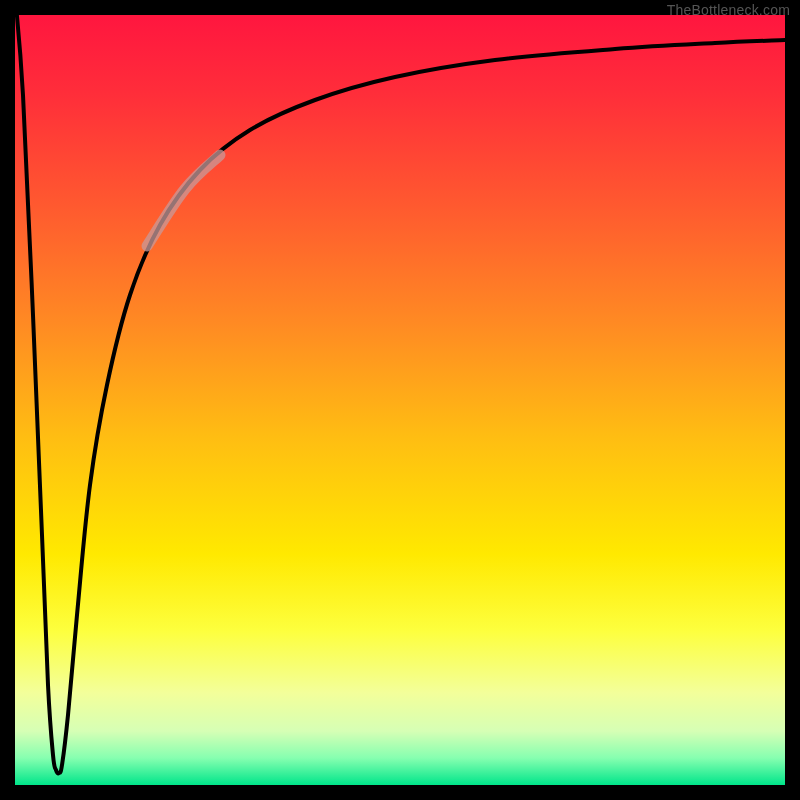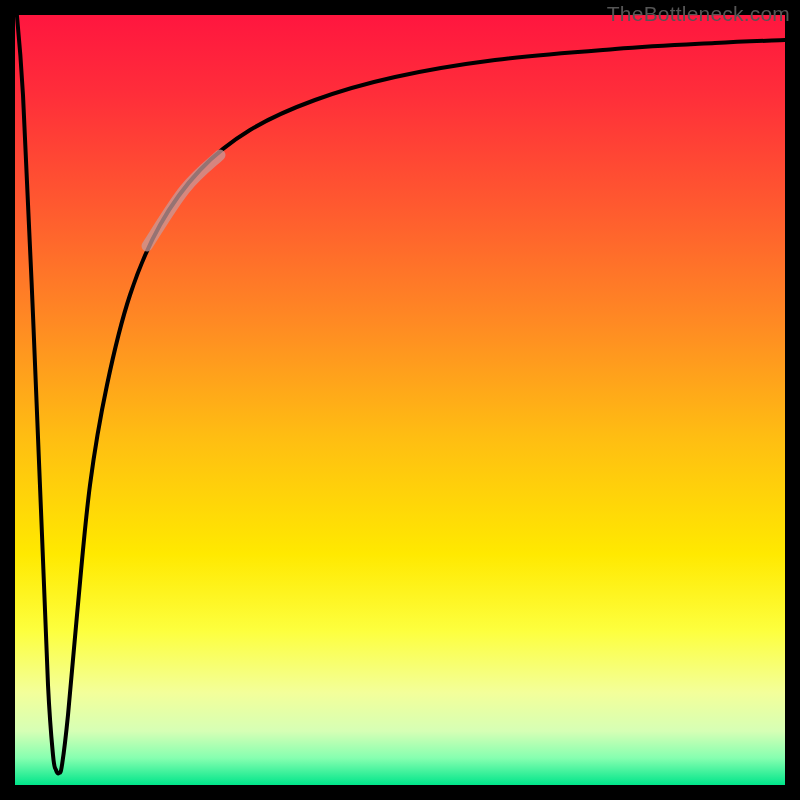--- a/index.html
+++ b/index.html
@@ -37,21 +37,21 @@
     left: 0;
     top: 0;
     width: 100%;
     height: 100%;
   }
   .watermark {
     position: absolute;
     top: 2px;
     right: 10px;
     color: #555555;
-    font-size: 21px;
+    font-size: 14px;
     font-weight: 400;
     letter-spacing: 0.2px;
     user-select: none;
   }
 </style>
 </head>
 <body>
 
 <div class="frame">
 

